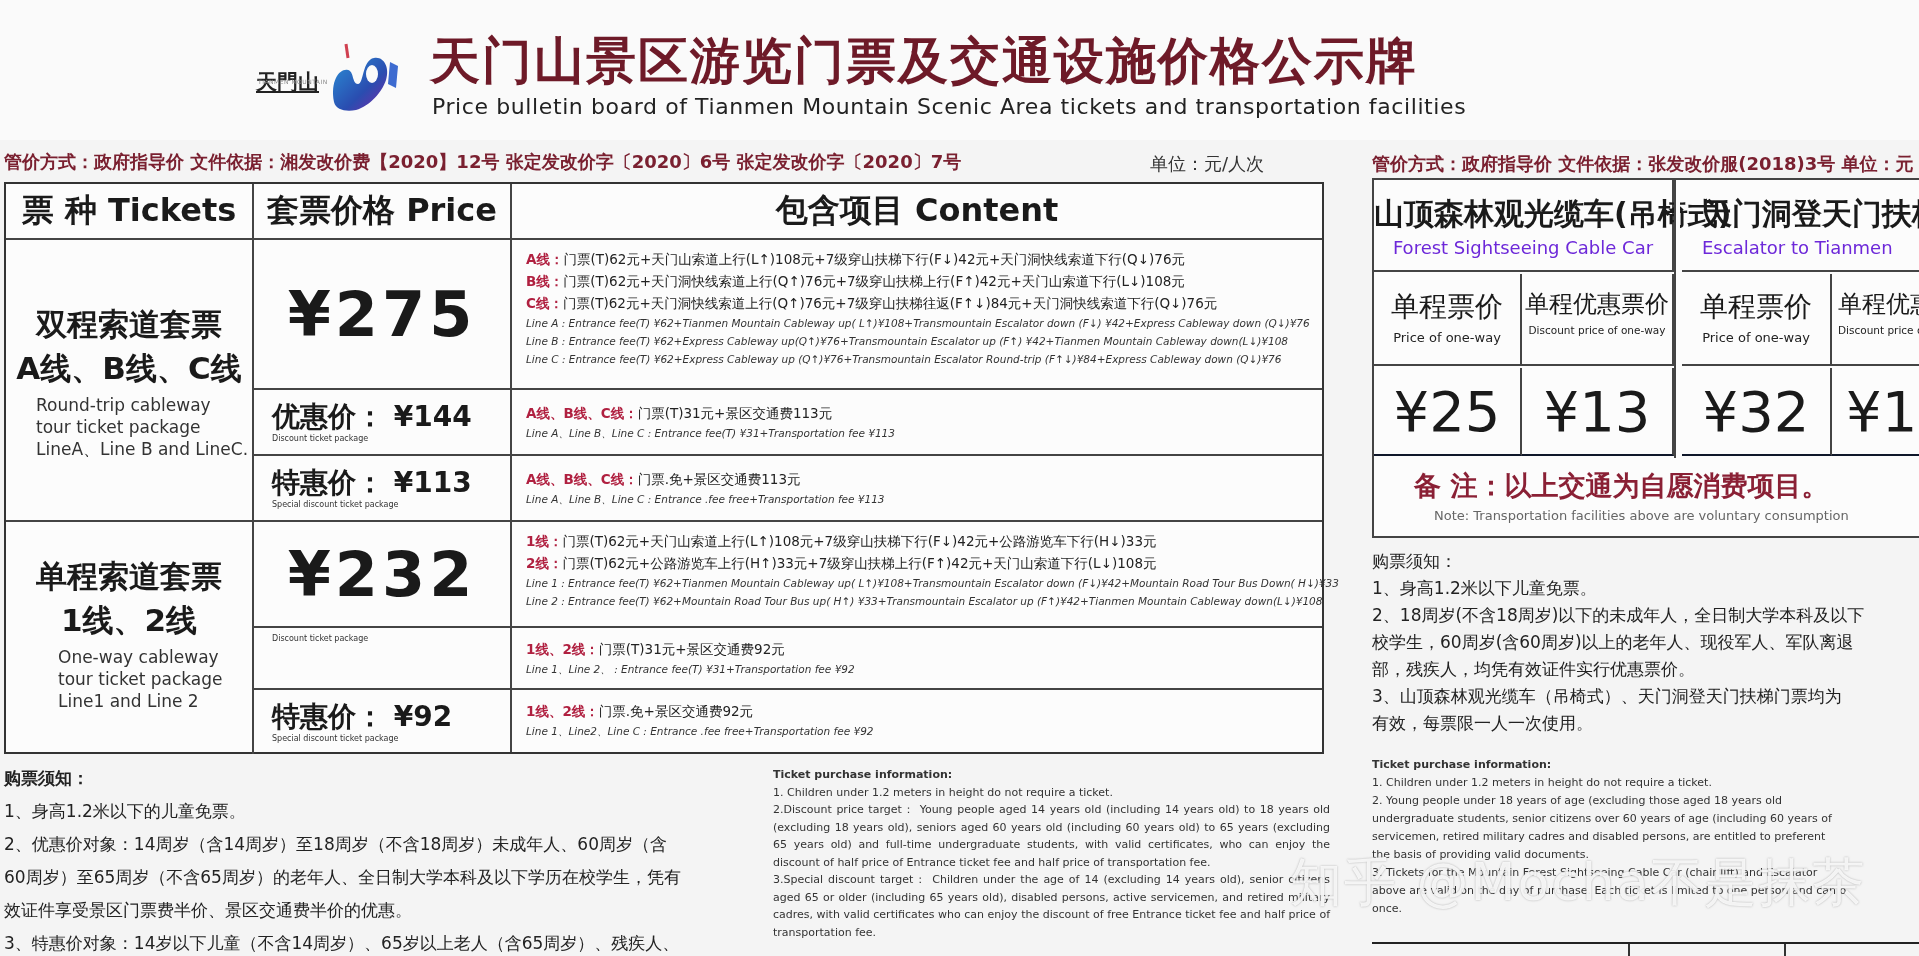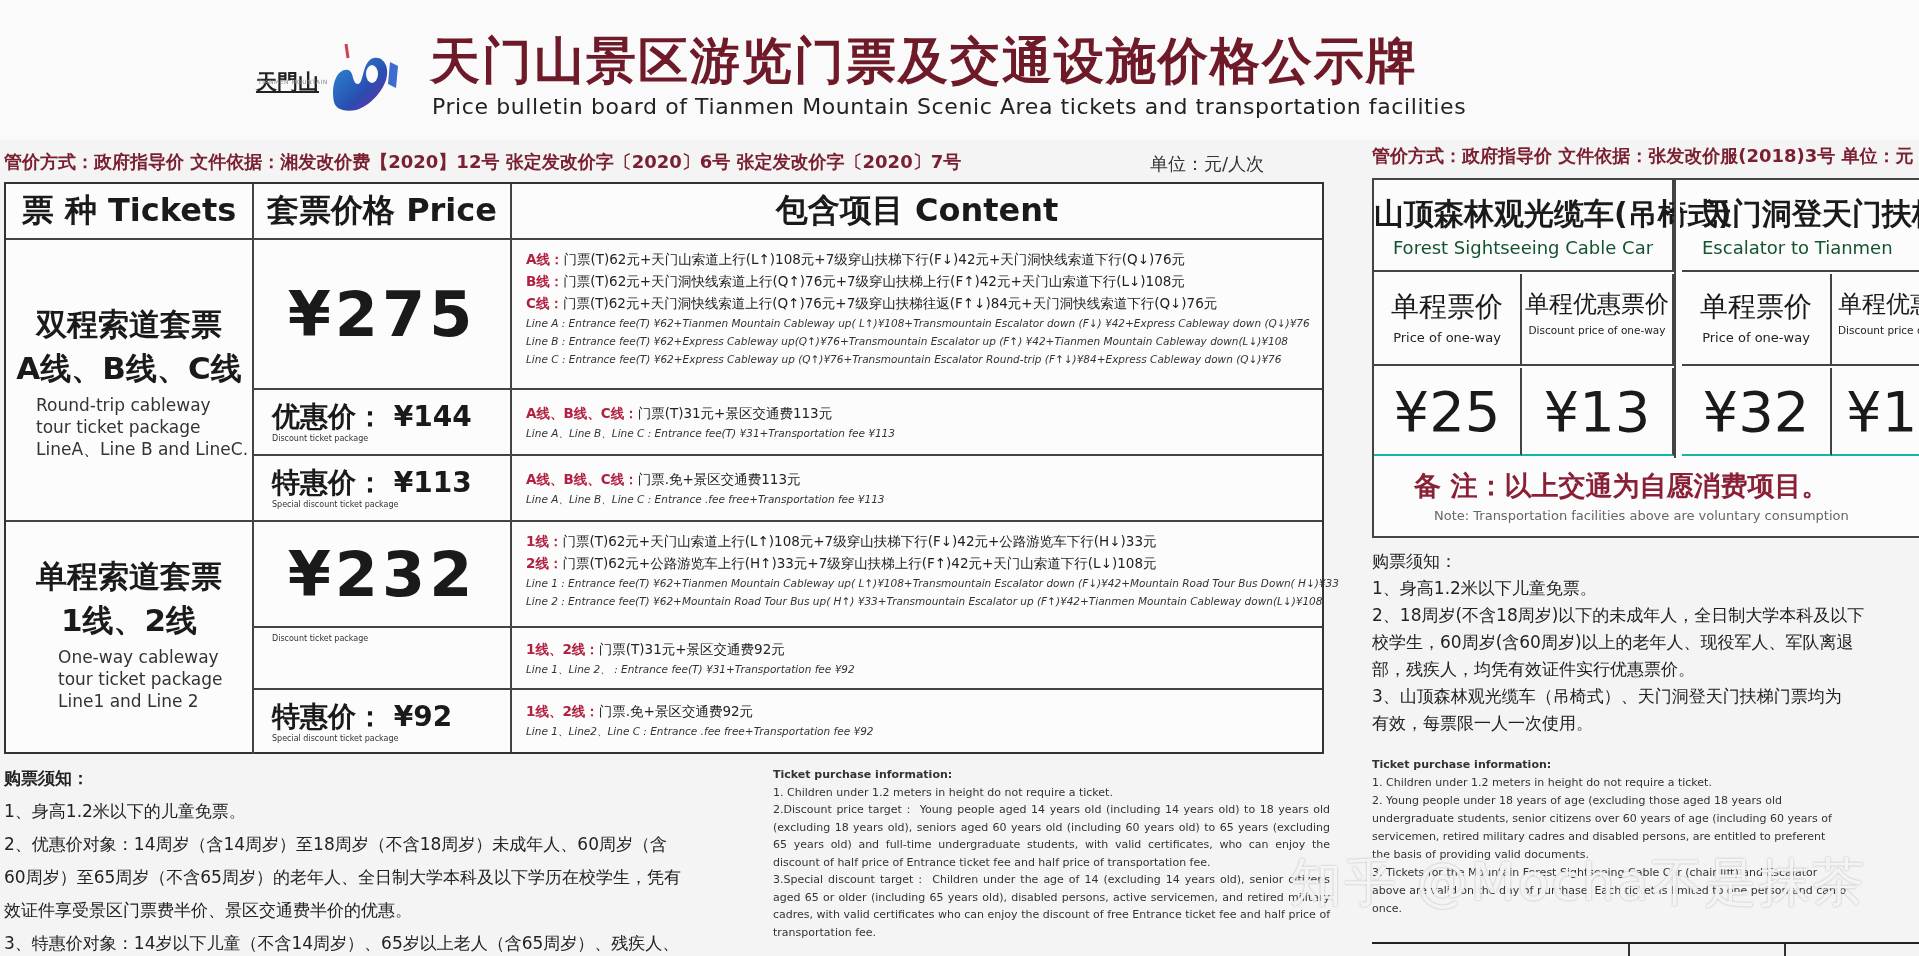--- a/index.html
+++ b/index.html
@@ -36,31 +36,31 @@
   .c-cn .lbl { color: #b02040; font-weight: bold; }
   .c-en { font-size: 10.5px; color: #333; line-height: 18px; white-space: nowrap; font-style: italic; }
 
   
   .notes-cn { position: absolute; left: 4px; top: 762px; width: 760px; font-size: 17px; line-height: 33px; color: #222; }
   .notes-cn .ttl { font-weight: bold; }
   .notes-en { position: absolute; left: 773px; top: 766px; width: 557px; font-size: 11px; line-height: 17.5px; color: #333; text-align: justify; }
   .notes-en .ttl { font-weight: bold; }
 
   
-  .r-reg { position: absolute; left: 1372px; top: 144px; font-size: 18px; font-weight: bold; color: #7a2030; white-space: nowrap; }
+  .r-reg { position: absolute; left: 1372px; top: 152px; font-size: 18px; font-weight: bold; color: #7a2030; white-space: nowrap; }
   .r-table { position: absolute; left: 1372px; top: 178px; width: 560px; height: 360px; border: 2px solid #444; border-right: none; background: #fcfcfc; overflow: hidden; }
   .r-sec { position: absolute; top: 0; height: 92px; border-right: 2px solid #444; border-bottom: 2px solid #444; text-align: center; }
   .r-sec .t-cn { font-size: 30px; font-weight: bold; margin-top: 14px; white-space: nowrap; }
-  .r-sec .t-en { font-size: 18px; color: #14532d; margin-top: 2px; white-space: nowrap; }
+  .r-sec .t-en { font-size: 18px; color: #6d28d9; margin-top: 2px; white-space: nowrap; }
   .r-lbl { position: absolute; top: 94px; height: 92px; border-right: 2px solid #444; border-bottom: 2px solid #444; text-align: center; }
   .r-lbl .l-cn { font-size: 28px; margin-top: 14px; white-space: nowrap; }
   .r-lbl .l-en { font-size: 13px; color: #222; margin-top: 4px; white-space: nowrap; }
   .r-lbl.narrow .l-cn { font-size: 24px; }
   .r-lbl.narrow .l-en { font-size: 10.5px; }
-  .r-price { position: absolute; top: 188px; height: 88px; border-right: 2px solid #444; border-bottom: 2px solid #14b8a6; display: flex; align-items: center; justify-content: center; font-size: 56px; white-space: nowrap; }
+  .r-price { position: absolute; top: 188px; height: 88px; border-right: 2px solid #444; border-bottom: 2px solid #0f172a; display: flex; align-items: center; justify-content: center; font-size: 56px; white-space: nowrap; }
   .r-sep { position: absolute; top: 0; width: 6px; height: 278px; background: #fcfcfc; border-left: 2px solid #444; }
   .r-note { position: absolute; left: 0; top: 278px; width: 560px; height: 80px; text-align: center; }
   .r-note .n-cn { font-size: 27px; font-weight: bold; color: #8a2035; margin-top: 10px; padding-left: 40px; white-space: nowrap; text-align: left; }
   .r-note .n-en { font-size: 13px; color: #666; margin-top: 4px; padding-left: 60px; white-space: nowrap; text-align: left; }
 
   .r-notes-cn { position: absolute; left: 1372px; top: 548px; width: 547px; font-size: 17px; line-height: 27px; color: #222; overflow: hidden; white-space: nowrap; }
   .r-notes-en { position: absolute; left: 1372px; top: 756px; width: 547px; font-size: 11px; line-height: 18px; color: #333; overflow: hidden; white-space: nowrap; }
   .r-notes-en .ttl { font-weight: bold; }
   .r-bottom-table { position: absolute; left: 1372px; top: 942px; width: 547px; height: 20px; border-top: 2px solid #222; }
   .r-bottom-table .v1 { position: absolute; left: 256px; top: 0; width: 2px; height: 20px; background: #333; }

